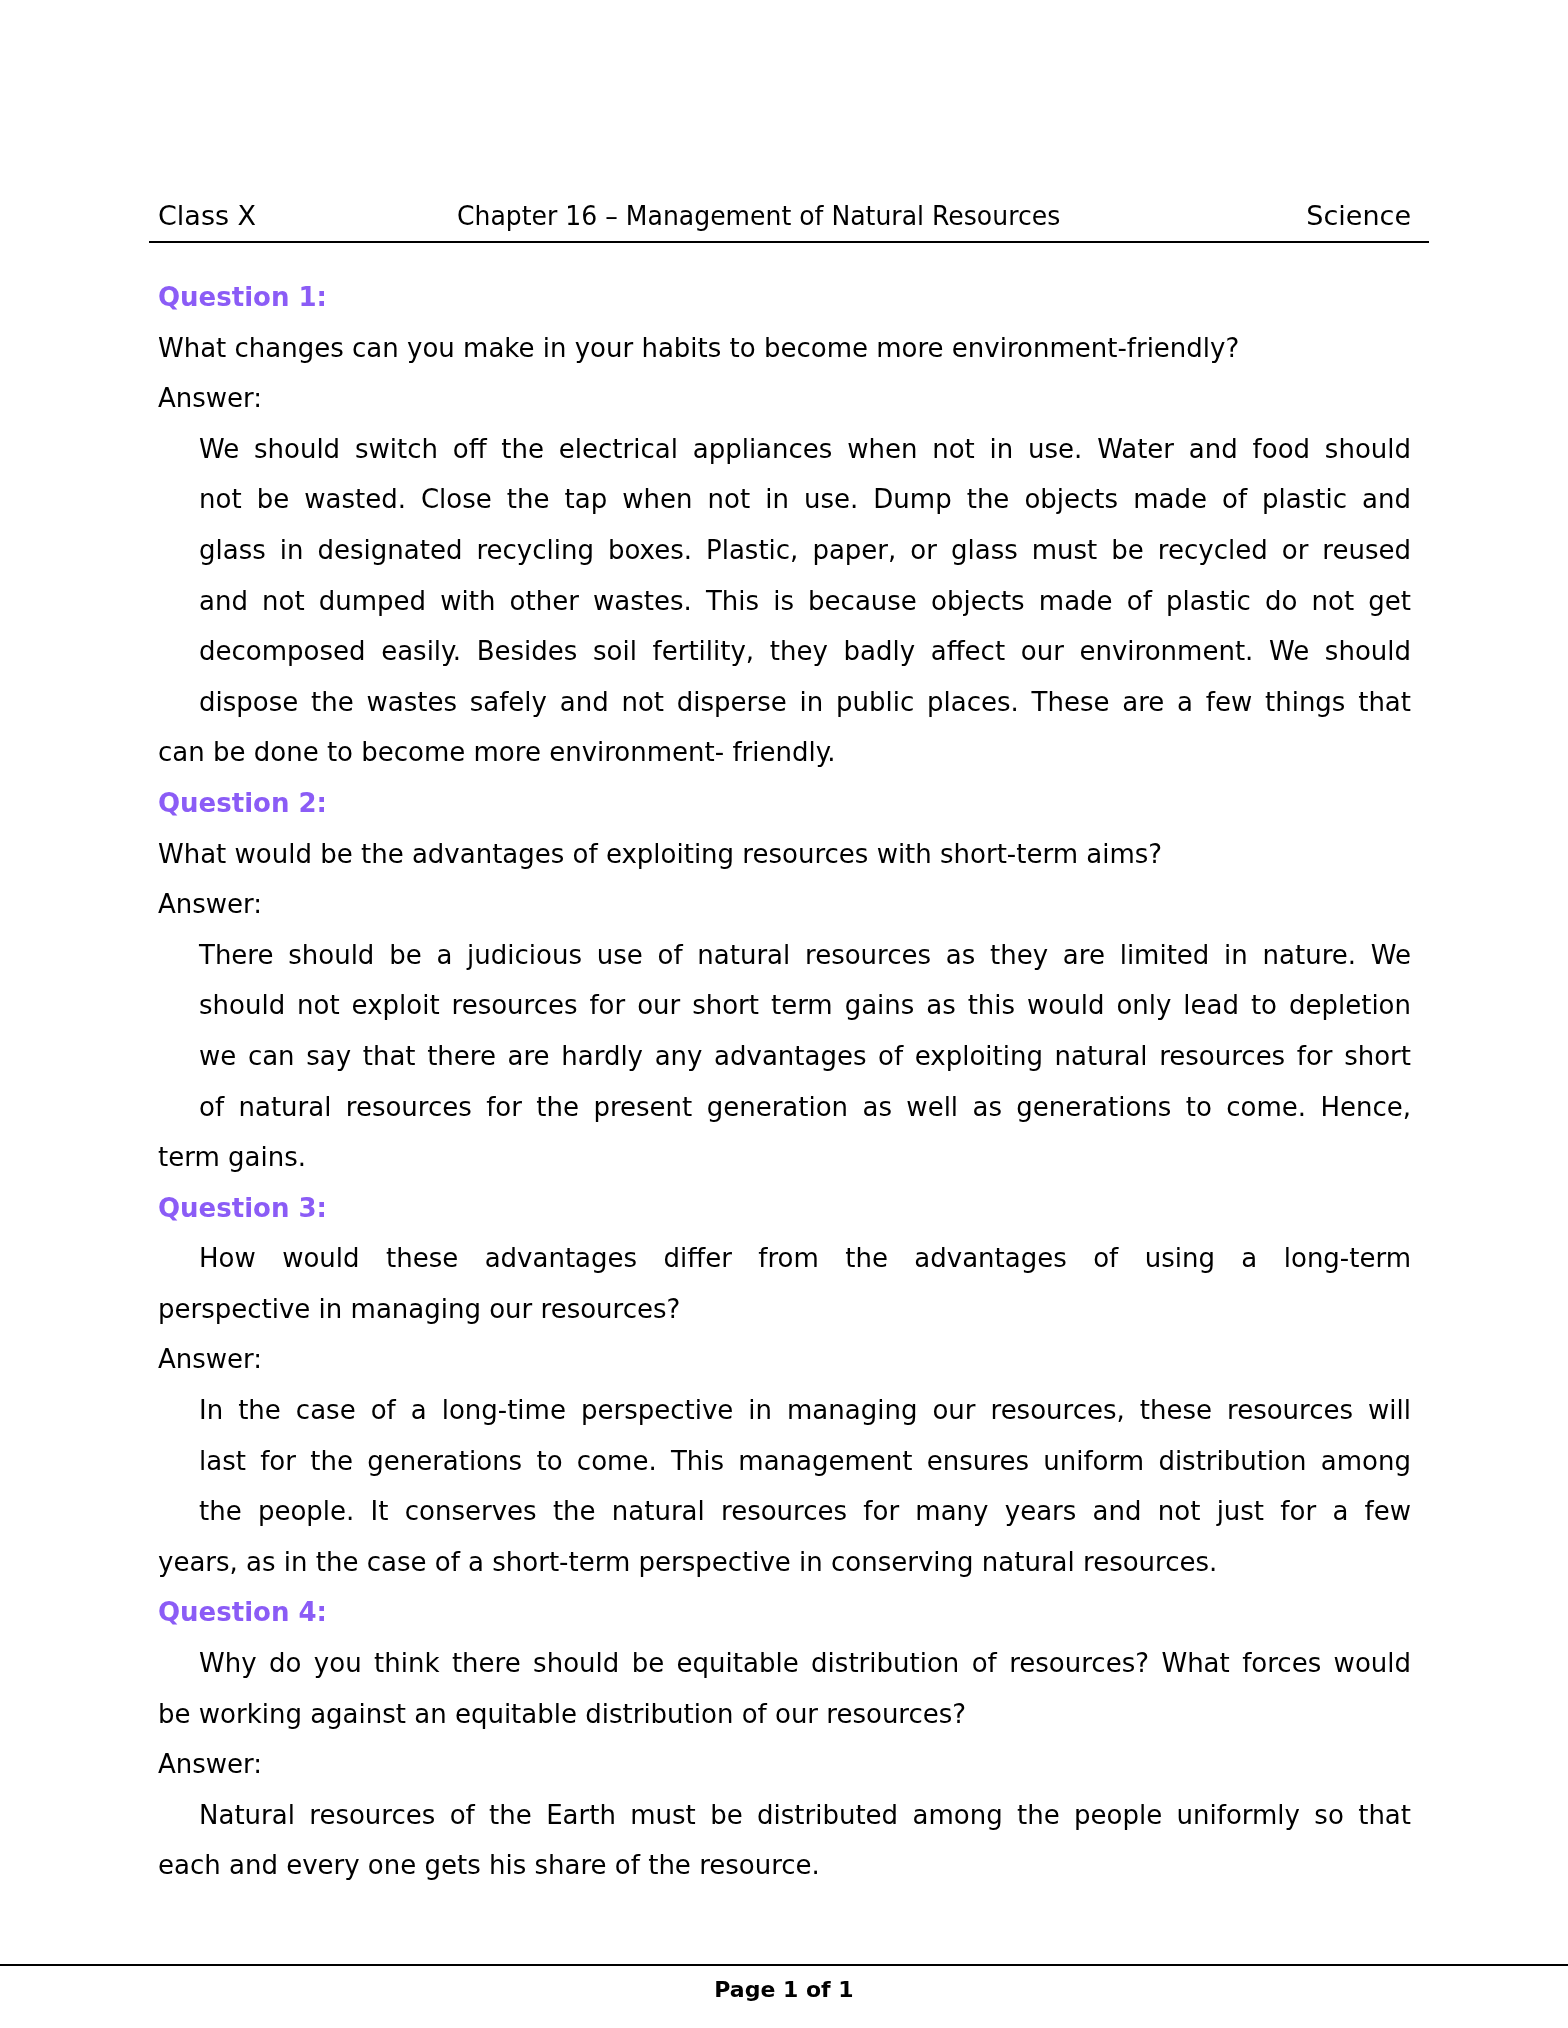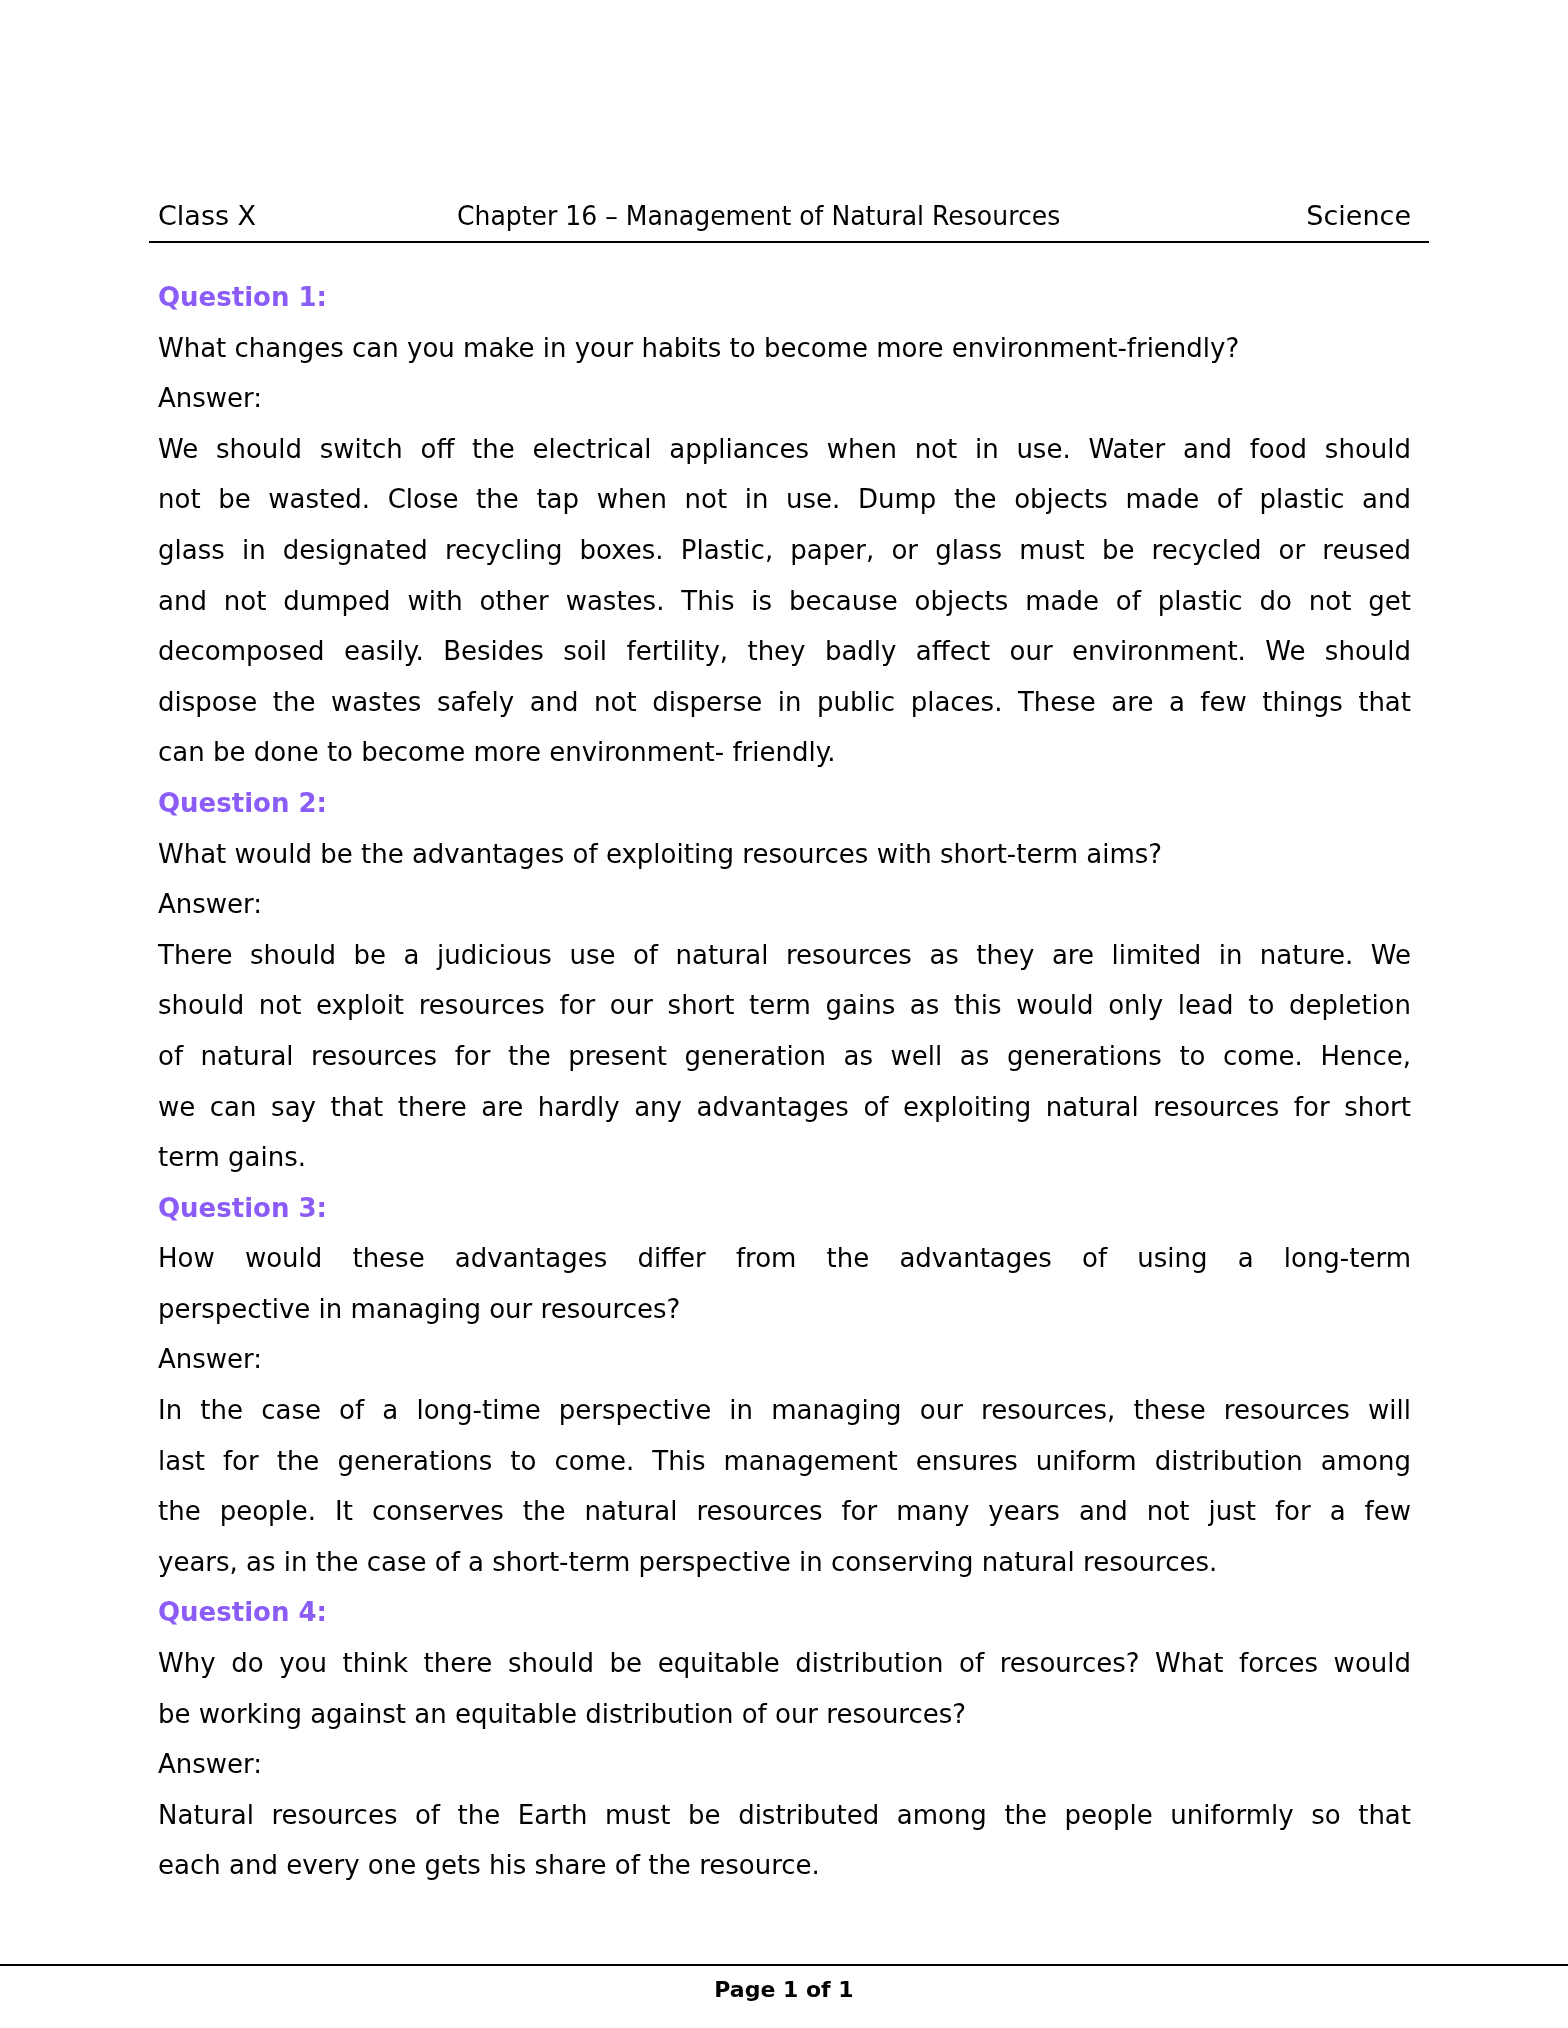--- a/index.html
+++ b/index.html
@@ -7,21 +7,21 @@
          font-family: "DejaVu Sans", sans-serif; color: #000; }
   .header { position: absolute; left: 158px; width: 1253px; top: 196px; height: 40px;
             font-size: 27px; text-align: center; }
   .header span { position: absolute; top: 0; line-height: 40px; white-space: nowrap; }
   .h-left { left: 0; }
   .h-center { left: 299px; transform: scaleX(0.93); transform-origin: left center; }
   .h-right { right: 0; }
   .header-rule { position: absolute; left: 149px; width: 1280px; top: 241px; height: 2px; background: #000; }
   .content { position: absolute; left: 158px; width: 1253px; top: 272px; }
   .line { height: 50.6px; line-height: 50.6px; font-size: 26px; white-space: nowrap; overflow: visible; }
-  .justify { text-align: justify; text-align-last: justify; white-space: normal; }
+  .justify { text-align: justify; text-align-last: justify; white-space: normal; margin-left: 41px; }
   .question-label { color: #8b5cf6; font-weight: bold; }
   .footer-rule { position: absolute; left: 0; width: 1568px; top: 1964px; height: 2px; background: #000; }
   .footer { position: absolute; left: 0; width: 1568px; top: 1976px; text-align: center;
             font-size: 22px; font-weight: bold; line-height: 28px; }
 </style>
 </head>
 <body>
 
 <div class="header">
   <span class="h-left">Class X</span>
@@ -42,22 +42,22 @@
       <div class="line justify">decomposed easily. Besides soil fertility, they badly affect our environment. We should</div>
       <div class="line justify">dispose the wastes safely and not disperse in public places. These are a few things that</div>
       <div class="line">can be done to become more environment- friendly.</div>
     </div>
     <div>
       <div class="line question-label">Question 2:</div>
       <div class="line">What would be the advantages of exploiting resources with short-term aims?</div>
       <div class="line">Answer:</div>
       <div class="line justify">There should be a judicious use of natural resources as they are limited in nature. We</div>
       <div class="line justify">should not exploit resources for our short term gains as this would only lead to depletion</div>
+      <div class="line justify">we can say that there are hardly any advantages of exploiting natural resources for short</div>
       <div class="line justify">of natural resources for the present generation as well as generations to come. Hence,</div>
-      <div class="line justify">we can say that there are hardly any advantages of exploiting natural resources for short</div>
       <div class="line">term gains.</div>
     </div>
     <div>
       <div class="line question-label">Question 3:</div>
       <div class="line justify">How would these advantages differ from the advantages of using a long-term</div>
       <div class="line">perspective in managing our resources?</div>
       <div class="line">Answer:</div>
       <div class="line justify">In the case of a long-time perspective in managing our resources, these resources will</div>
       <div class="line justify">last for the generations to come. This management ensures uniform distribution among</div>
       <div class="line justify">the people. It conserves the natural resources for many years and not just for a few</div>

